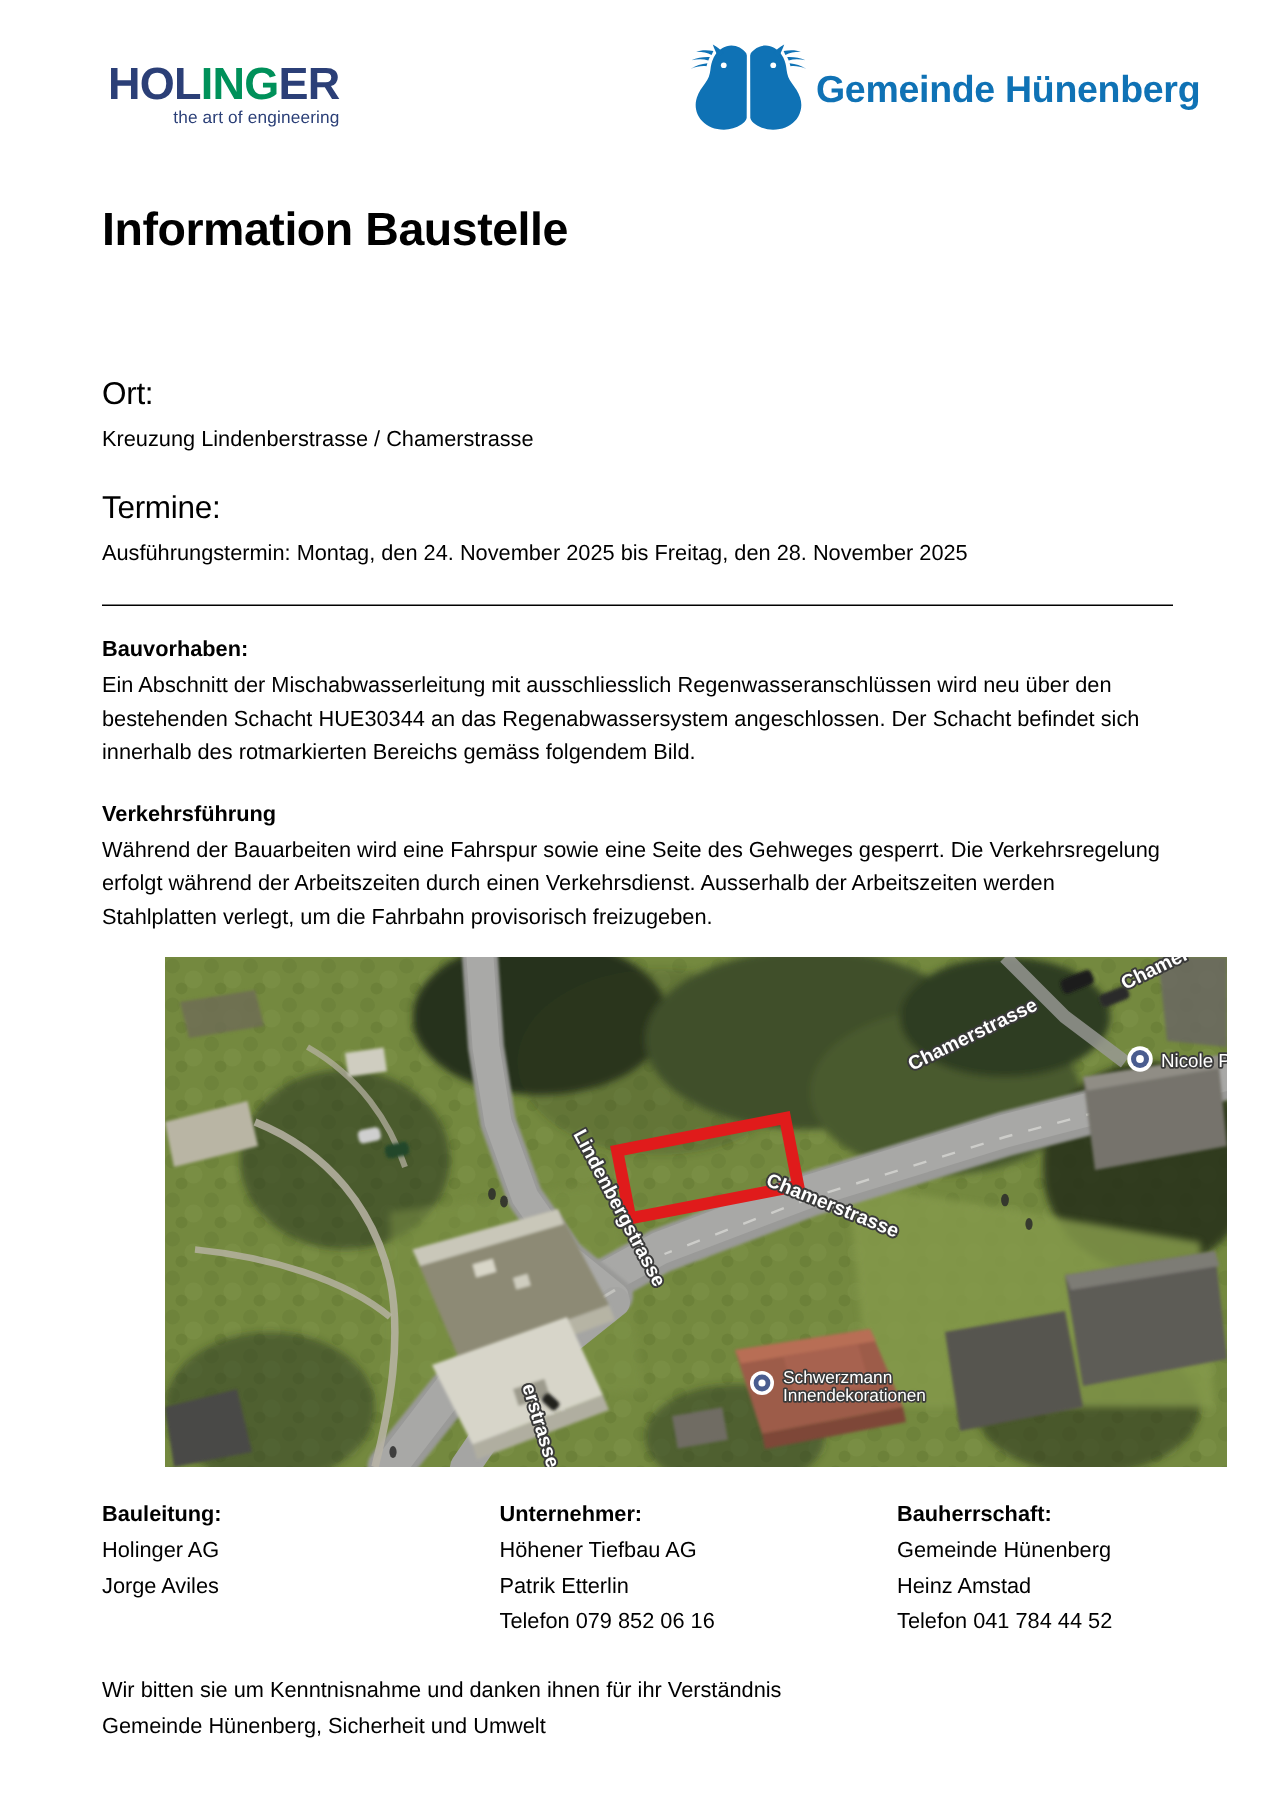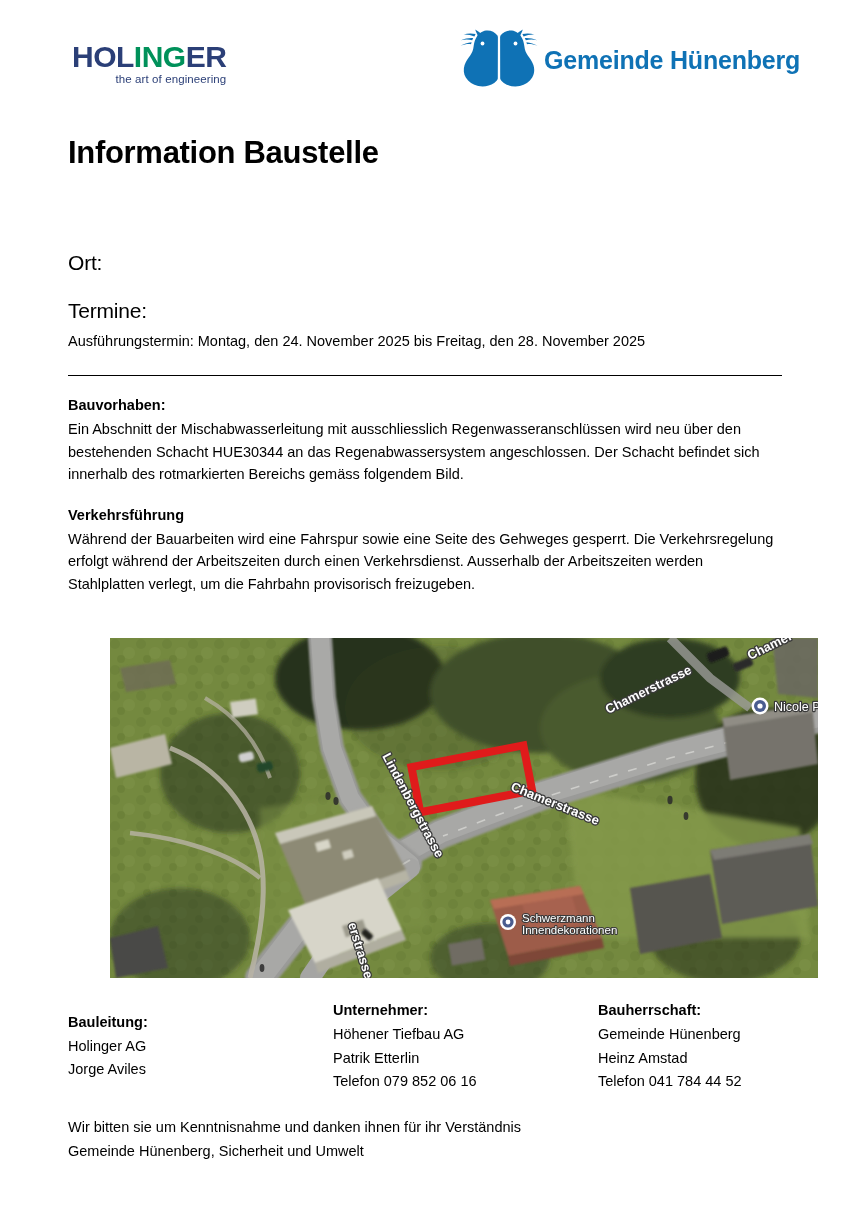--- a/index.html
+++ b/index.html
@@ -158,21 +158,20 @@
     display: block;
   }
 
   
   .contacts {
     position: absolute;
     left: 68px;
     top: 999px;
     width: 714px;
     display: flex;
-    align-items: center;
   }
   .contact-col {
     width: 265px;
     flex: 0 0 auto;
   }
   .contact-col:last-child { width: 184px; }
   .contact-title {
     font-size: 14.5px;
     font-weight: bold;
     line-height: 23px;
@@ -247,20 +246,21 @@
     </div>
   </div>
 
   <div class="doc-title">
     <div class="line">Information Baustelle</div>
   </div>
 
   <div class="content">
 
     <h2 class="section-head">Ort:</h2>
+    <p class="section-text">Kreuzung Lindenberstrasse / Chamerstrasse</p>
 
     <h2 class="section-head second">Termine:</h2>
     <p class="section-text">Ausführungstermin: Montag, den 24. November 2025 bis Freitag, den 28. November 2025</p>
 
     <hr class="divider">
 
     <div class="block">
       <h3 class="block-head">Bauvorhaben:</h3>
       <p class="block-text">Ein Abschnitt der Mischabwasserleitung mit ausschliesslich Regenwasseranschlüssen wird neu über den bestehenden Schacht HUE30344 an das Regenabwassersystem angeschlossen. Der Schacht befindet sich innerhalb des rotmarkierten Bereichs gemäss folgendem Bild.</p>
     </div>

